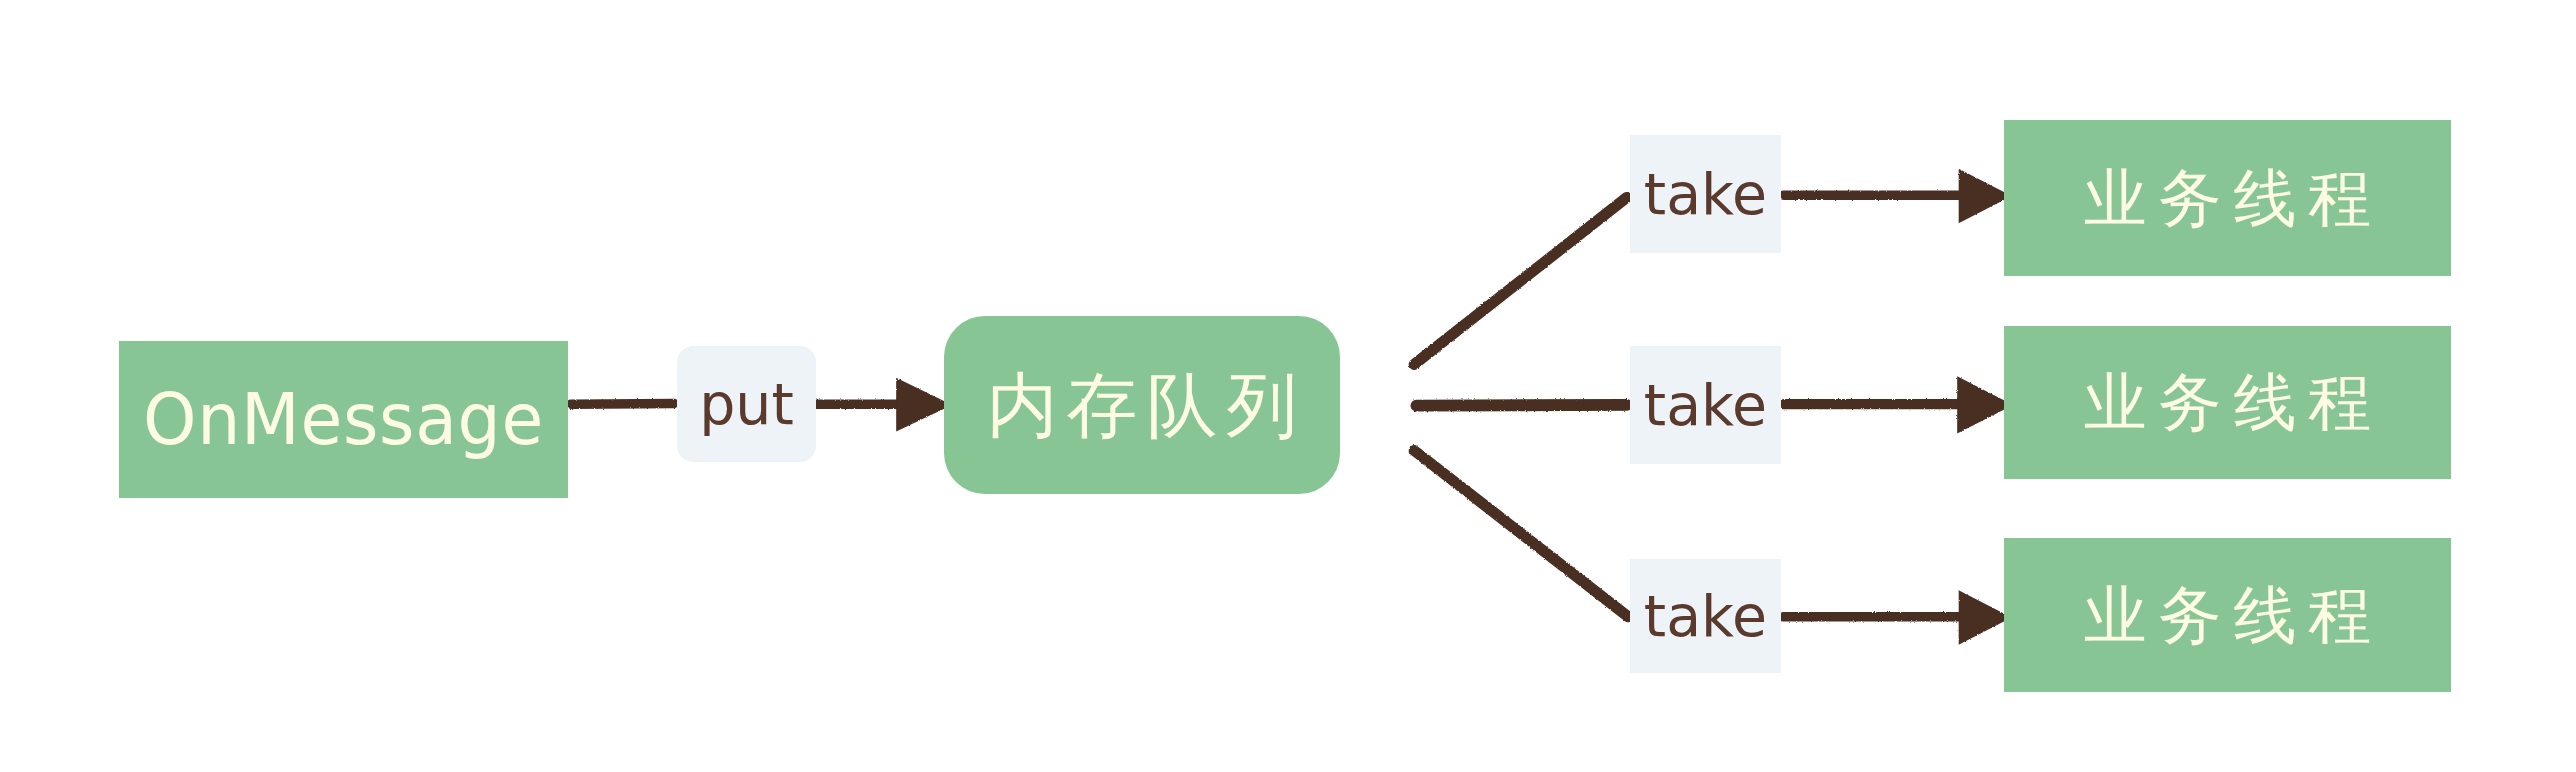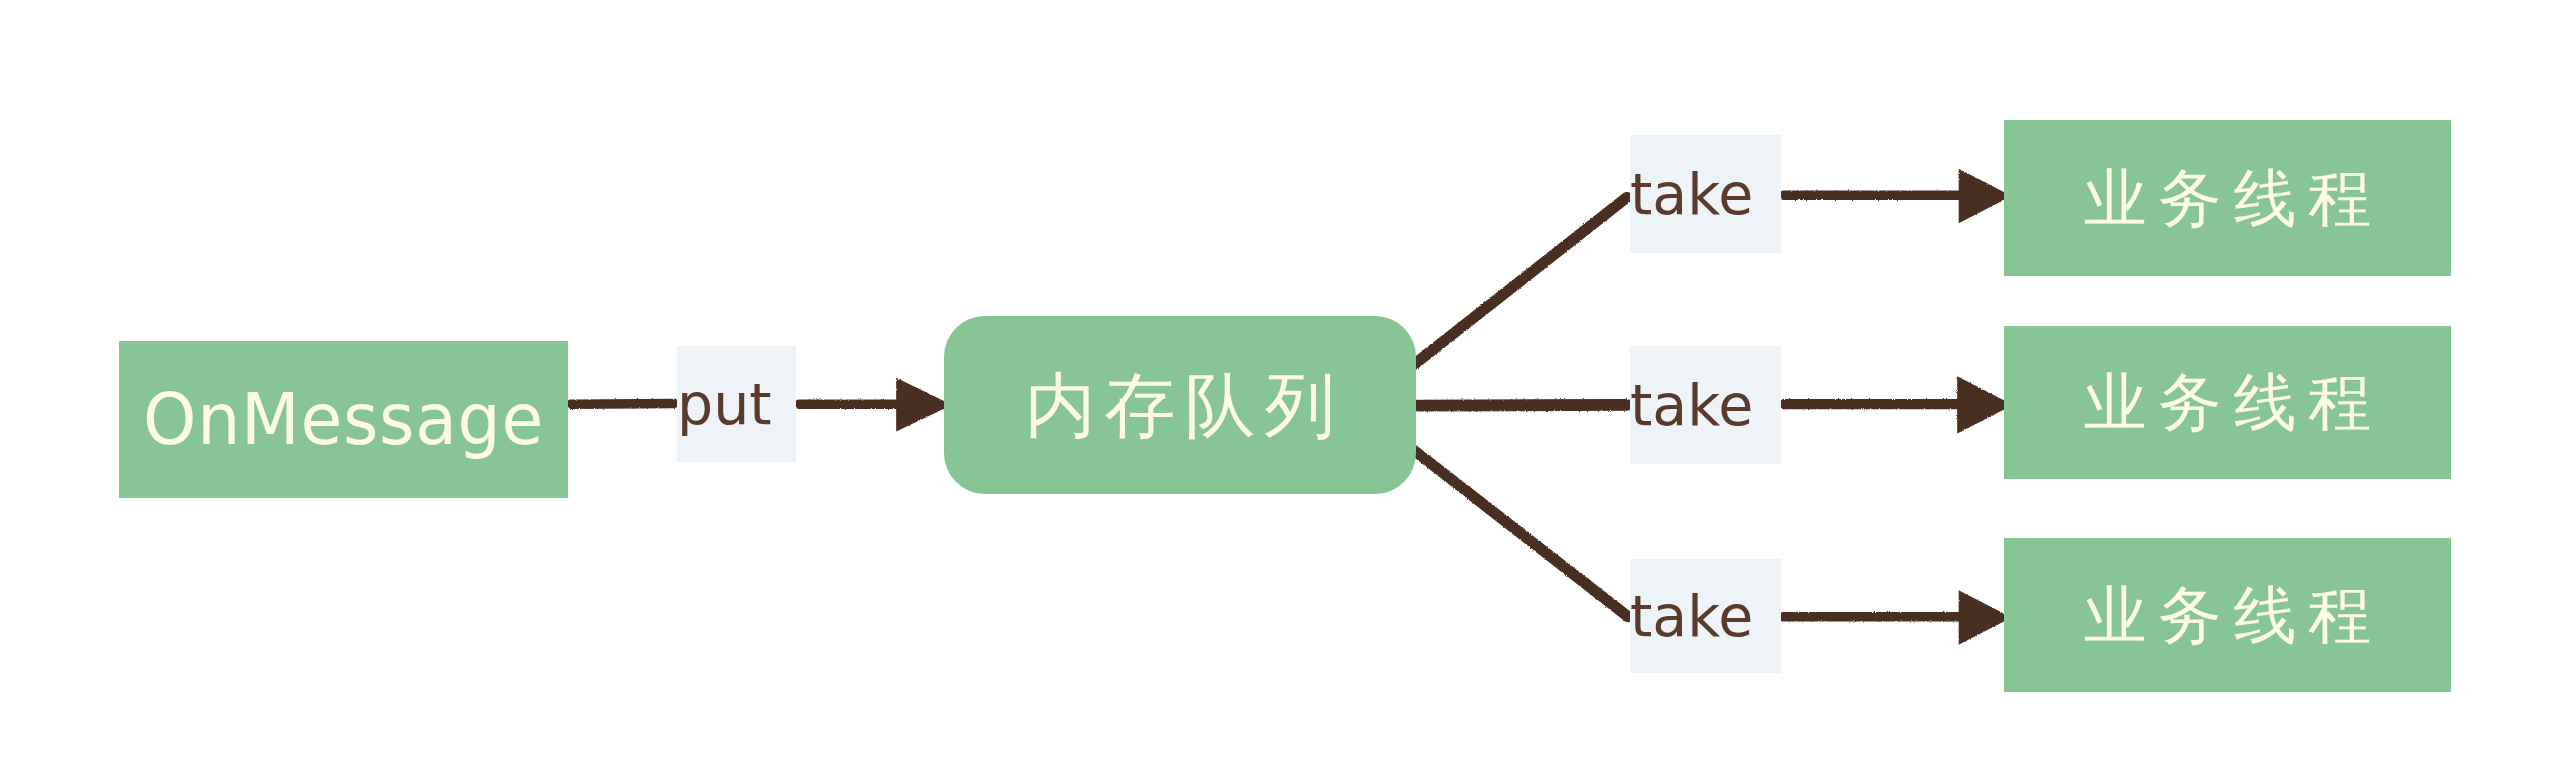--- a/index.html
+++ b/index.html
@@ -61,21 +61,21 @@
   #node-onmessage .node-label {
     font-size: 68px;
     letter-spacing: 0.7px;
     transform: scaleY(1.06);
   }
 
   
   #node-queue {
     left: 944px;
     top: 316px;
-    width: 472px;
+    width: 396px;
     height: 178px;
   }
   #node-queue .node-label {
     font-size: 71px;
     letter-spacing: 8.8px;
     text-indent: 8.8px;
   }
 
   
   .node.thread {
@@ -90,40 +90,41 @@
   }
   #node-thread-1 { top: 120px; }
   #node-thread-2 { top: 326px; height: 153px; }
   #node-thread-3 { top: 538px; height: 154px; }
 
   
   .edge-label {
     position: absolute;
     display: flex;
     align-items: center;
-    justify-content: flex-start;
+    justify-content: center;
     background: #eef3f7;
     color: #5b3a2e;
     box-sizing: border-box;
     z-index: 3;
   }
   .edge-label span {
     font-family: "DejaVu Sans", sans-serif;
     font-size: 57px;
     font-weight: 400;
     line-height: 1;
     white-space: nowrap;
     letter-spacing: 0px;
   }
 
   #label-put {
     left: 677px;
     top: 346px;
-    width: 119px;
+    width: 139px;
     height: 116px;
+    border-radius: 16px;
   }
   .edge-label.take {
     left: 1630px;
     width: 151px;
   }
   #label-take-1 { top: 135px; height: 118px; }
   #label-take-2 { top: 346px; height: 118px; }
   #label-take-3 { top: 559px; height: 114px; }
 </style>
 </head>

